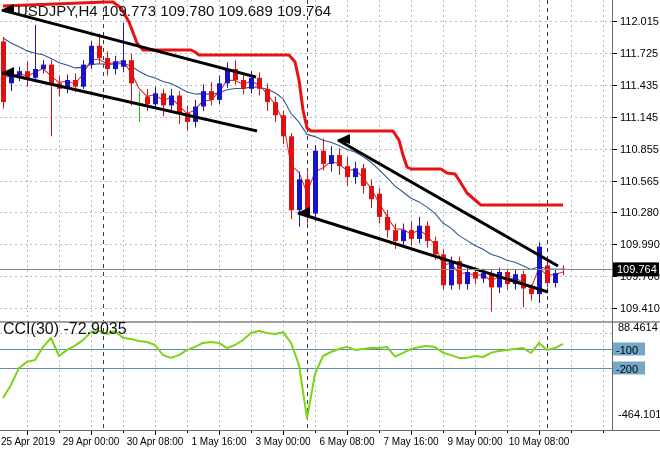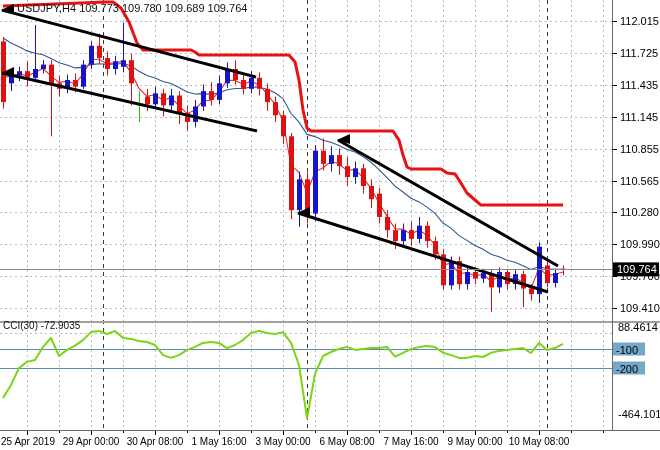--- a/index.html
+++ b/index.html
@@ -1,21 +1,21 @@
 <!DOCTYPE html>
 <html><head>
 <meta charset="utf-8">
 <style>
   html,body{margin:0;padding:0;background:#e8e8e8;}
   .screen{position:relative;width:660px;height:450px;background:#ffffff;overflow:hidden;
           font-family:"Liberation Sans",sans-serif;}
   #plot{position:absolute;left:0;top:0;}
   svg text{font-family:"Liberation Sans",sans-serif;}
-  .title{position:absolute;left:17px;top:2px;font-size:11px;color:#111;white-space:pre;}
-  .cci-label{position:absolute;left:3px;top:320px;font-size:10px;color:#111;white-space:pre;}
+  .title{position:absolute;left:17px;top:2px;font-size:15px;color:#111;white-space:pre;}
+  .cci-label{position:absolute;left:3px;top:320px;font-size:16px;color:#111;white-space:pre;}
 </style>
 </head>
 <body>
 
 <div class="screen">
   <svg id="plot" width="660" height="450">
       <line x1="27.5" y1="0" x2="27.5" y2="430" stroke="#b3bdc2" stroke-dasharray="2,3"></line>
       <line x1="59.5" y1="0" x2="59.5" y2="430" stroke="#b3bdc2" stroke-dasharray="2,3"></line>
       <line x1="91.5" y1="0" x2="91.5" y2="430" stroke="#b3bdc2" stroke-dasharray="2,3"></line>
       <line x1="123.5" y1="0" x2="123.5" y2="430" stroke="#b3bdc2" stroke-dasharray="2,3"></line>

